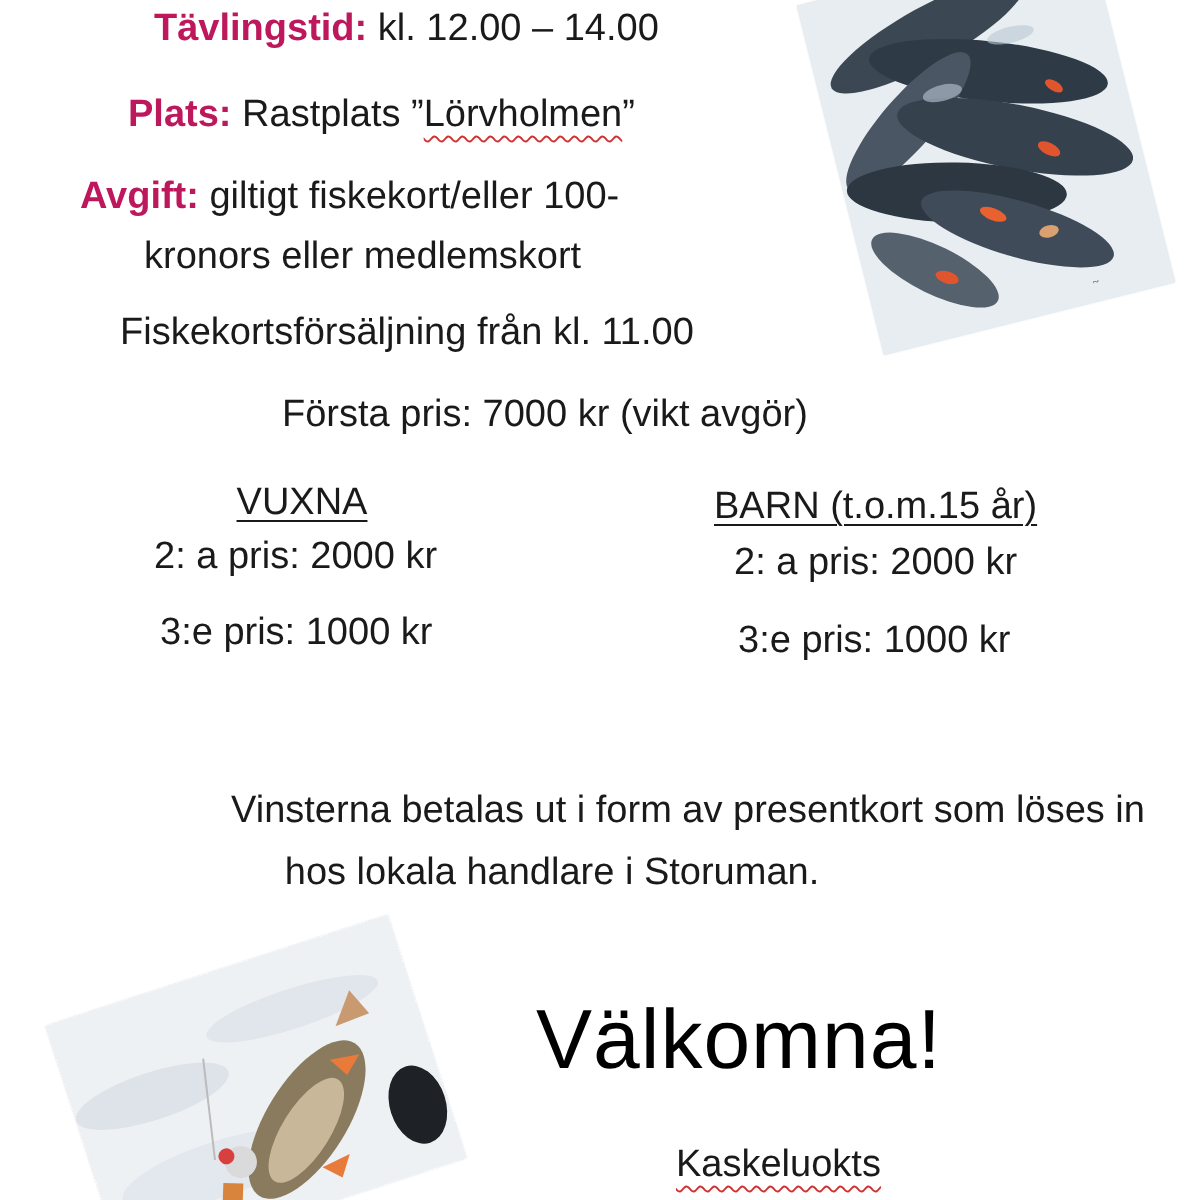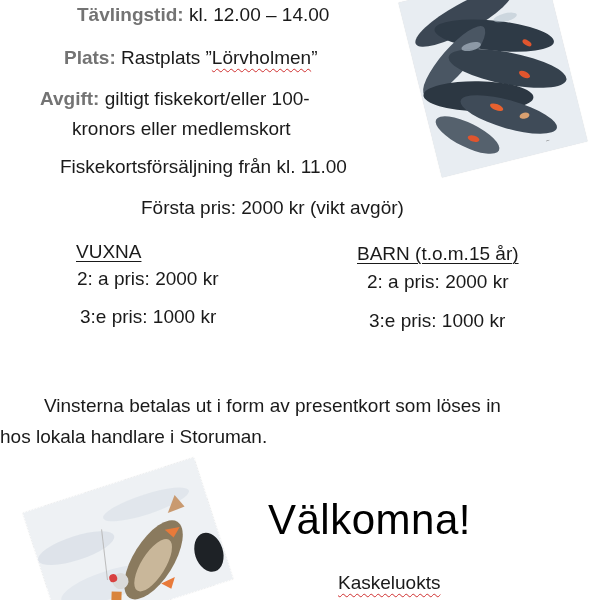--- a/index.html
+++ b/index.html
@@ -14,32 +14,32 @@
       position: relative;
       font-family: "Liberation Sans", "DejaVu Sans", sans-serif;
       color: #1a1a1a;
     }
     .line {
       position: absolute;
       white-space: nowrap;
       font-size: 19px;
       line-height: 24px;
     }
-    .lbl { font-weight: bold; color: #737373; text-align: right; }
+    .lbl { font-weight: bold; color: #be185d; text-align: right; }
     .squiggle {
       text-decoration: underline wavy #d03030;
       text-decoration-thickness: 1px;
       text-underline-offset: 4px;
     }
     .head-u {
       text-decoration: underline;
       text-underline-offset: 3px;
       text-decoration-thickness: 1px;
     }
-    .center { }
+    .center { text-align: center; }
     .photo {
       position: absolute;
       overflow: hidden;
       box-shadow: 0 0 1px rgba(0,0,0,0.15);
     }
     #welcome {
       position: absolute;
       left: 268px;
       top: 492px;
       font-size: 42px;
@@ -81,21 +81,21 @@
   <span class="lbl">Plats:</span><span> Rastplats ”</span><span class="squiggle">Lörvholmen</span><span>”</span>
 </div>
 
 <div class="line" style="left:40px; top:87px;">
   <span class="lbl">Avgift:</span><span> giltigt fiskekort/eller 100-</span>
 </div>
 <div class="line" style="left:72px; top:117px;">kronors eller medlemskort</div>
 
 <div class="line" style="left:60px; top:155px;">Fiskekortsförsäljning från kl. 11.00</div>
 
-<div class="line" style="left:141px; top:196px;">Första pris: 2000 kr (vikt avgör)</div>
+<div class="line" style="left:141px; top:196px;">Första pris: 7000 kr (vikt avgör)</div>
 
 <div class="line center" style="left:76px; top:240px; width:150px;">
   <span class="head-u">VUXNA</span>
 </div>
 <div class="line" style="left:77px; top:267px;">2: a pris: 2000 kr</div>
 <div class="line" style="left:80px; top:305px;">3:e pris: 1000 kr</div>
 
 <div class="line" style="left:357px; top:242px;">
   <span class="head-u">BARN (t.o.m.15 år)</span>
 </div>

